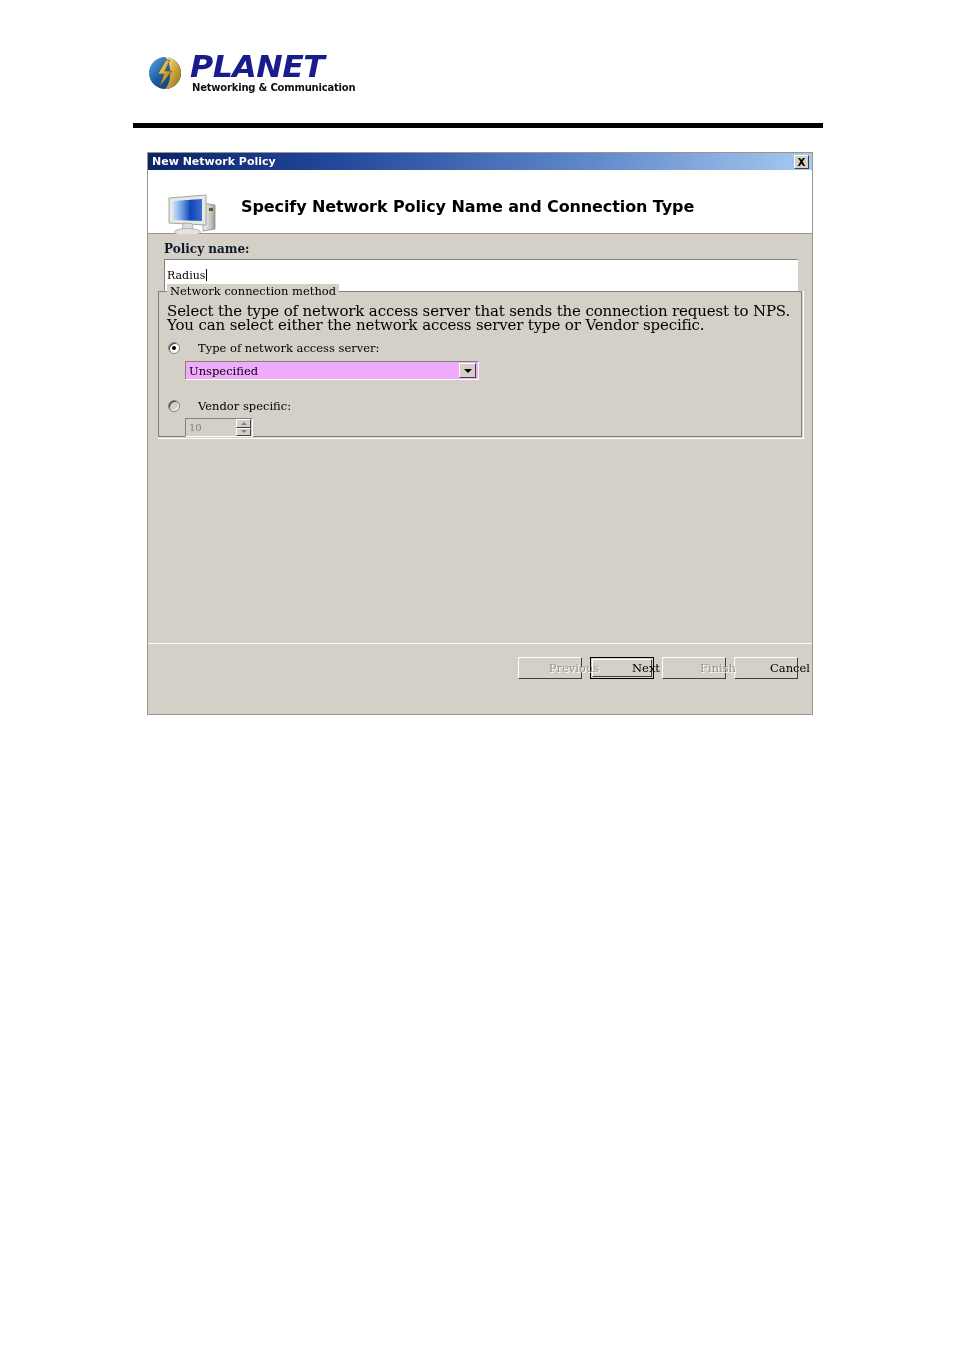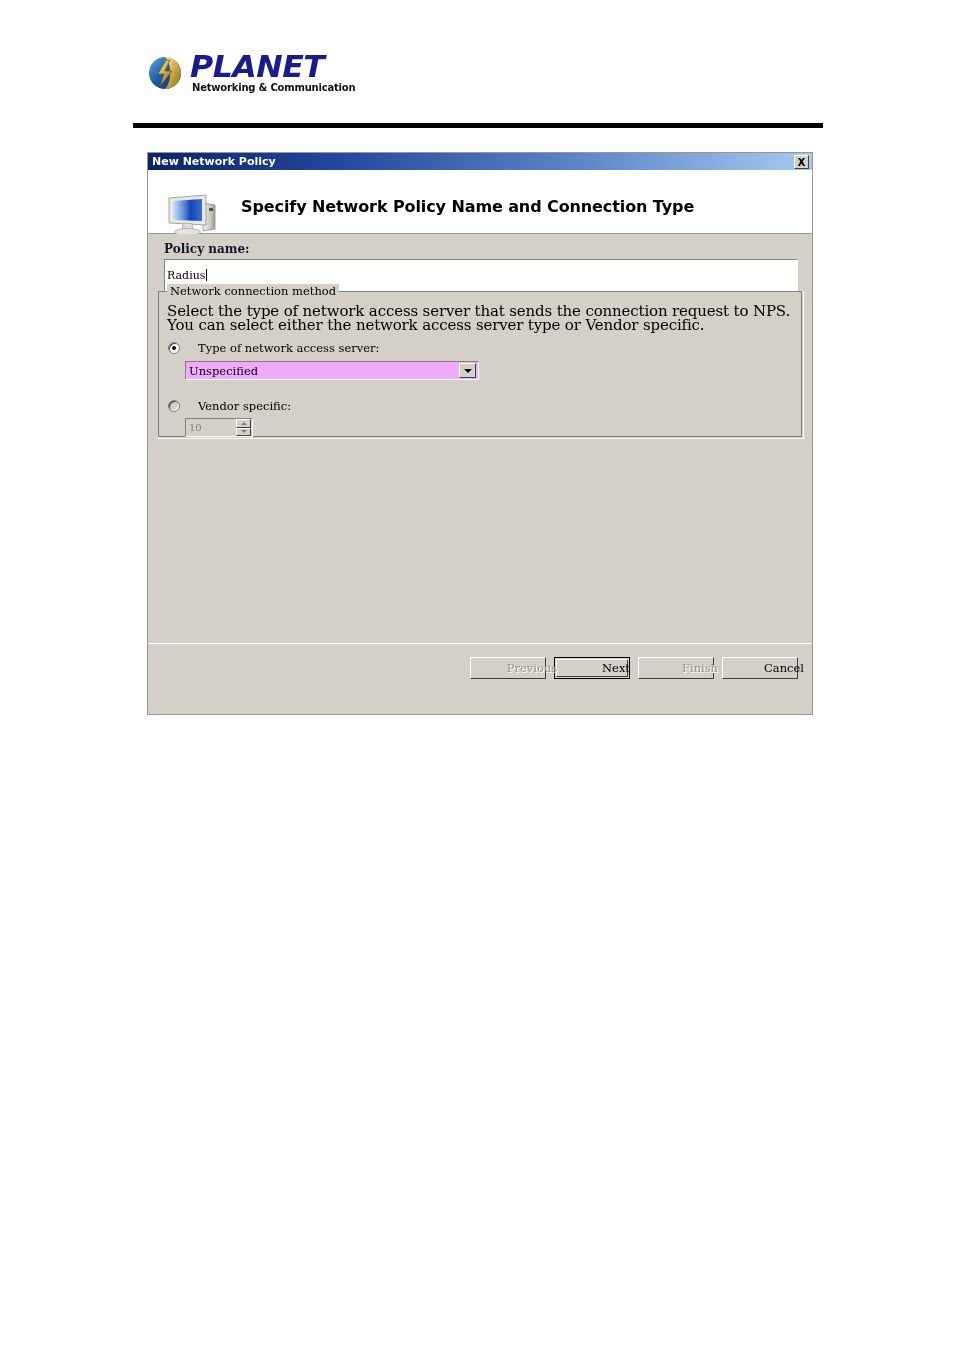--- a/index.html
+++ b/index.html
@@ -390,21 +390,21 @@
     box-sizing: border-box;
   }
   .btn-row {
     position: absolute;
     right: 14px;
     top: 13px;
     display: flex;
     gap: 8px;
   }
   .btn {
-    width: 76px;
+    width: 64px;
     height: 22px;
     background: #d4d0c8;
     border-top: 1px solid #ffffff;
     border-left: 1px solid #ffffff;
     border-right: 1px solid #404040;
     border-bottom: 1px solid #404040;
     box-sizing: border-box;
     display: flex;
     align-items: center;
     justify-content: center;

